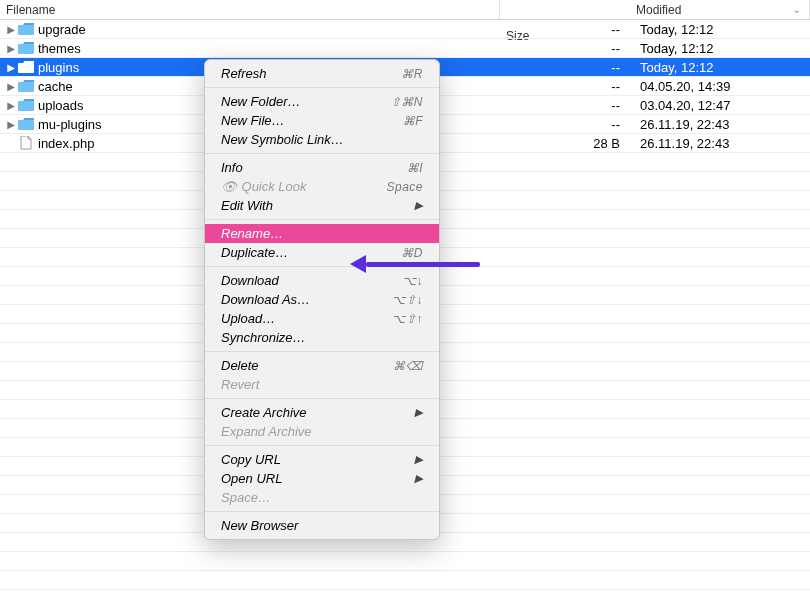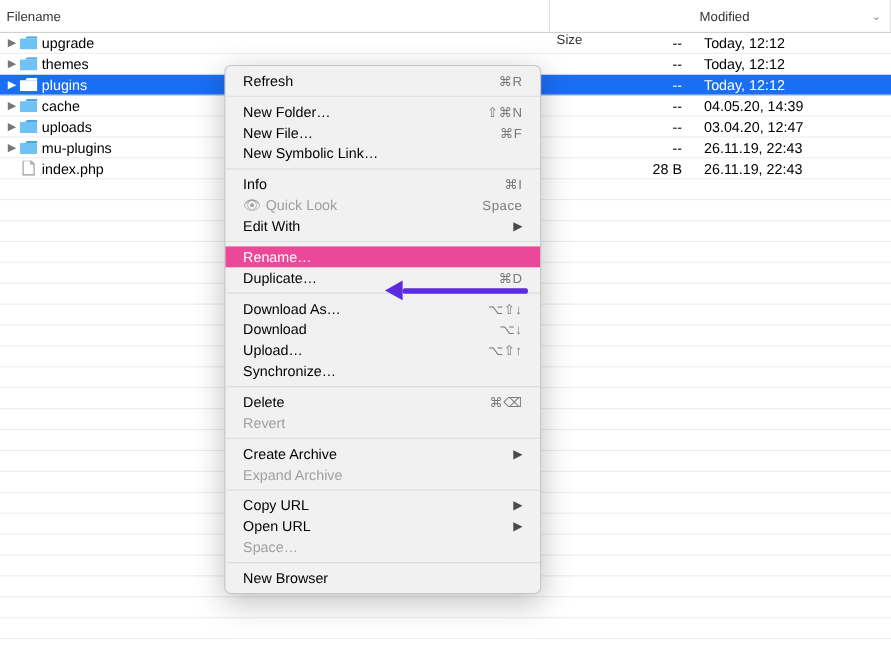--- a/index.html
+++ b/index.html
@@ -1,35 +1,35 @@
 <!DOCTYPE html>
 <html><head>
 <meta charset="utf-8">
 <style>
   * { box-sizing: border-box; margin: 0; padding: 0; }
   html, body { width: 810px; height: 595px; font-family: -apple-system, "Helvetica Neue", Arial, sans-serif; font-size: 13px; color: #000; background: #fff; overflow: hidden; }
-  .header { display: flex; height: 30px; border-bottom: 1px solid #d0d0d0; background: #fff; font-size: 12px; color: #333; }
+  .header { display: flex; height: 20px; border-bottom: 1px solid #d0d0d0; background: #fff; font-size: 12px; color: #333; }
   .header-cell { display: flex; align-items: center; padding: 0 6px; border-right: 1px solid #e0e0e0; position: relative; }
   .header-cell.filename { flex: 0 0 500px; }
   .header-cell.size { flex: 0 0 130px; margin-top: 36px; }
   .header-cell.modified { flex: 1; }
   .sort-chevron { position: absolute; right: 8px; font-size: 10px; color: #888; }
   .rows { position: relative; }
   .row { display: flex; height: 19px; align-items: center; border-bottom: 1px solid #ededed; }
   .row.selected { background: #1a6ef4; color: #fff; }
   .cell { display: flex; align-items: center; padding: 0 6px; overflow: hidden; white-space: nowrap; }
   .cell.filename { flex: 0 0 500px; }
   .cell.size { flex: 0 0 130px; justify-content: flex-end; padding-right: 10px; }
   .cell.modified { flex: 1; padding-left: 10px; text-align: center; }
   .disclosure { width: 10px; display: inline-flex; justify-content: center; font-size: 10px; color: #777; margin-right: 2px; }
   .row.selected .disclosure { color: #fff; }
   .folder-icon, .file-icon { width: 16px; height: 14px; display: inline-flex; align-items: center; justify-content: center; margin-right: 4px; }
   .folder-icon svg { width: 16px; height: 12px; }
   .file-icon svg { width: 12px; height: 14px; }
-  .ctxmenu { position: absolute; left: 204px; top: 59px; width: 288px; background: #f1f1f1; border: 1px solid #c6c6c6; border-radius: 6px; box-shadow: 0 8px 28px rgba(0,0,0,0.25); padding: 4px 0; font-size: 13px; z-index: 10; }
+  .ctxmenu { position: absolute; left: 204px; top: 59px; width: 236px; background: #f1f1f1; border: 1px solid #c6c6c6; border-radius: 6px; box-shadow: 0 8px 28px rgba(0,0,0,0.25); padding: 4px 0; font-size: 13px; z-index: 10; font-style: italic; }
   .ctxmenu .item { display: flex; align-items: center; justify-content: space-between; height: 19px; padding: 0 16px; color: #000; }
   .ctxmenu .item.disabled { color: #a0a0a0; gap: 12px; }
   .ctxmenu .item.highlight { background: #ec4899; color: #fff; }
   .ctxmenu .sep { height: 1px; background: #dcdcdc; margin: 4px 0; }
   .ctxmenu .shortcut { color: #7a7a7a; font-size: 12px; letter-spacing: 0.5px; }
   .ctxmenu .submenu-arrow { font-size: 11px; color: #4a4a4a; }
   .ql-eye { margin-right: 4px; }
   .arrow-annot { position: absolute; left: 350px; top: 256px; width: 130px; height: 16px; z-index: 20; display: flex; align-items: center; }
   .arrow-line { height: 5px; background: #5b2be0; flex: 1; border-radius: 2px; }
   .arrow-head { width: 0; height: 0; border-top: 9px solid transparent; border-bottom: 9px solid transparent; border-right: 16px solid #5b2be0; }
@@ -203,26 +203,26 @@
     <div class="sep"></div>
     <div class="item highlight">
       <span>Rename…</span>
     </div>
     <div class="item">
       <span>Duplicate…</span>
       <span class="shortcut">⌘D</span>
     </div>
     <div class="sep"></div>
     <div class="item">
+      <span>Download</span>
+      <span class="shortcut">⌥↓</span>
+    </div>
+    <div class="item">
       <span>Download As…</span>
       <span class="shortcut">⌥⇧↓</span>
-    </div>
-    <div class="item">
-      <span>Download</span>
-      <span class="shortcut">⌥↓</span>
     </div>
     <div class="item">
       <span>Upload…</span>
       <span class="shortcut">⌥⇧↑</span>
     </div>
     <div class="item">
       <span>Synchronize…</span>
     </div>
     <div class="sep"></div>
     <div class="item">

